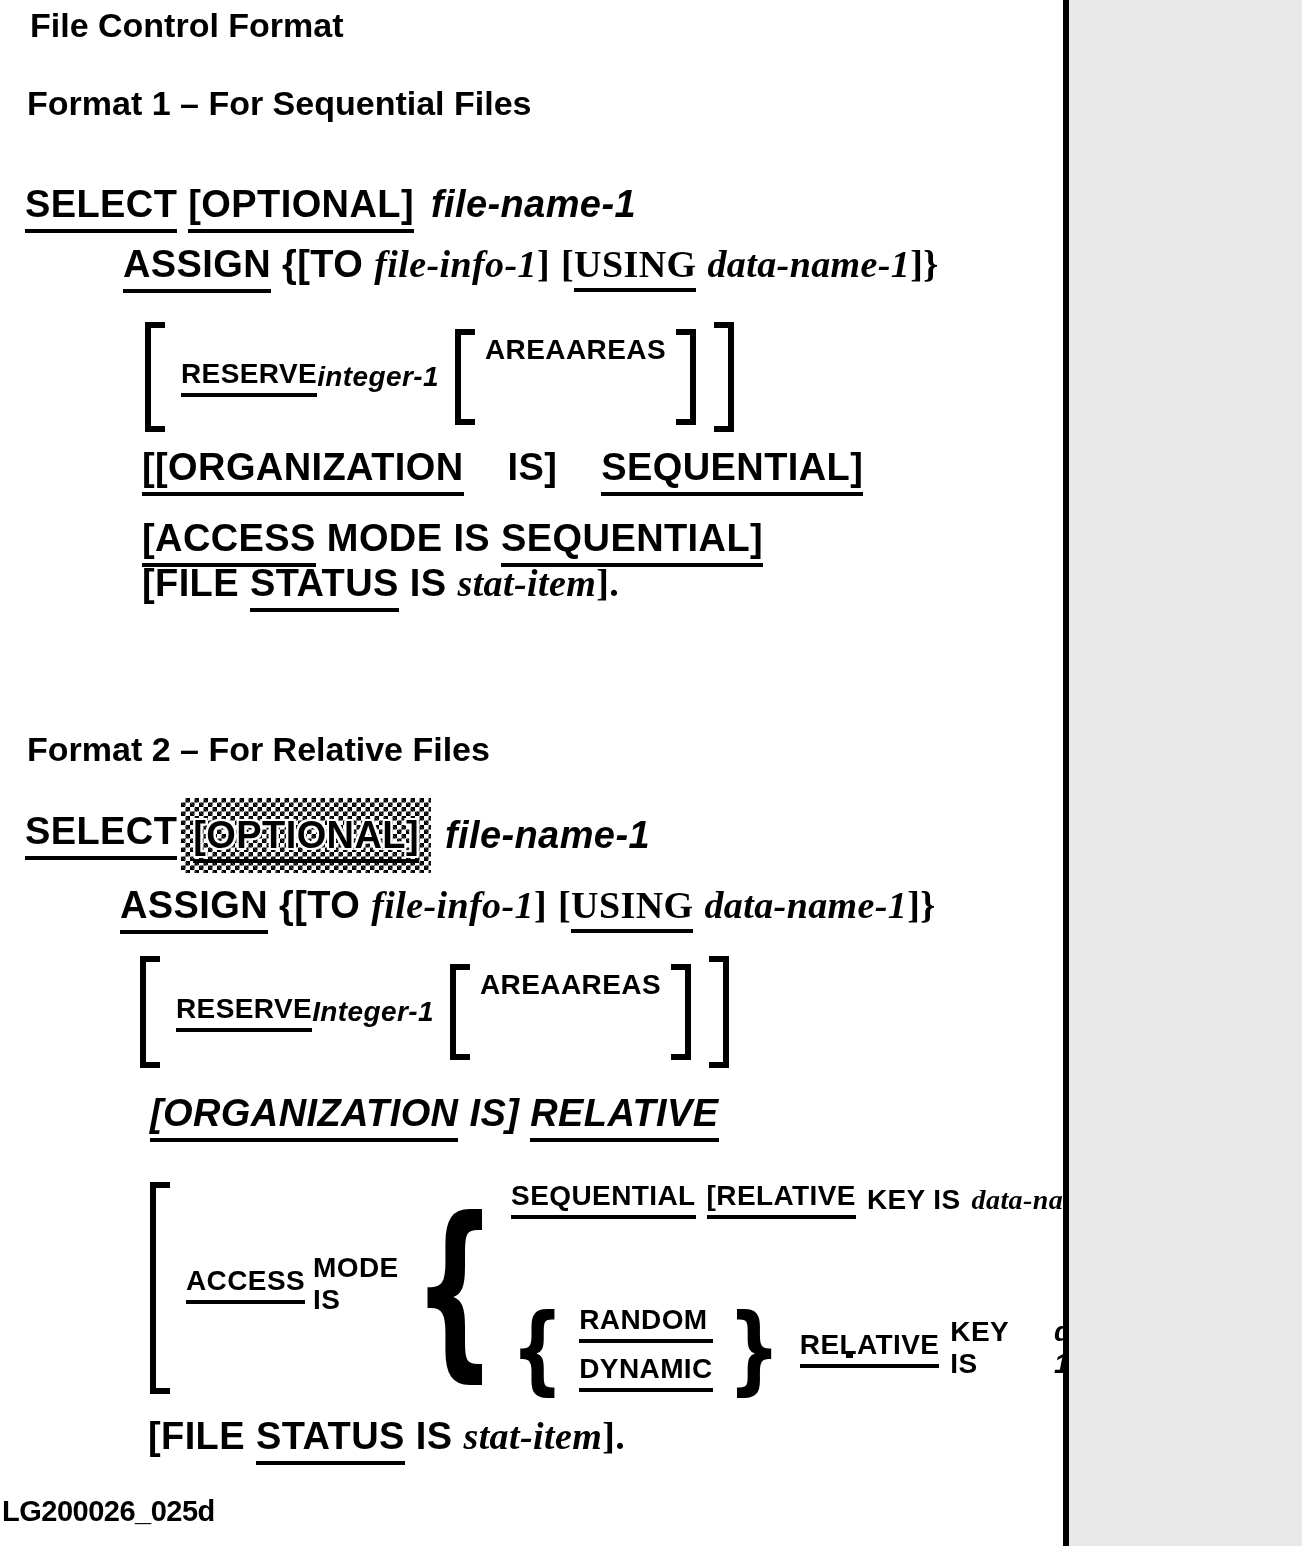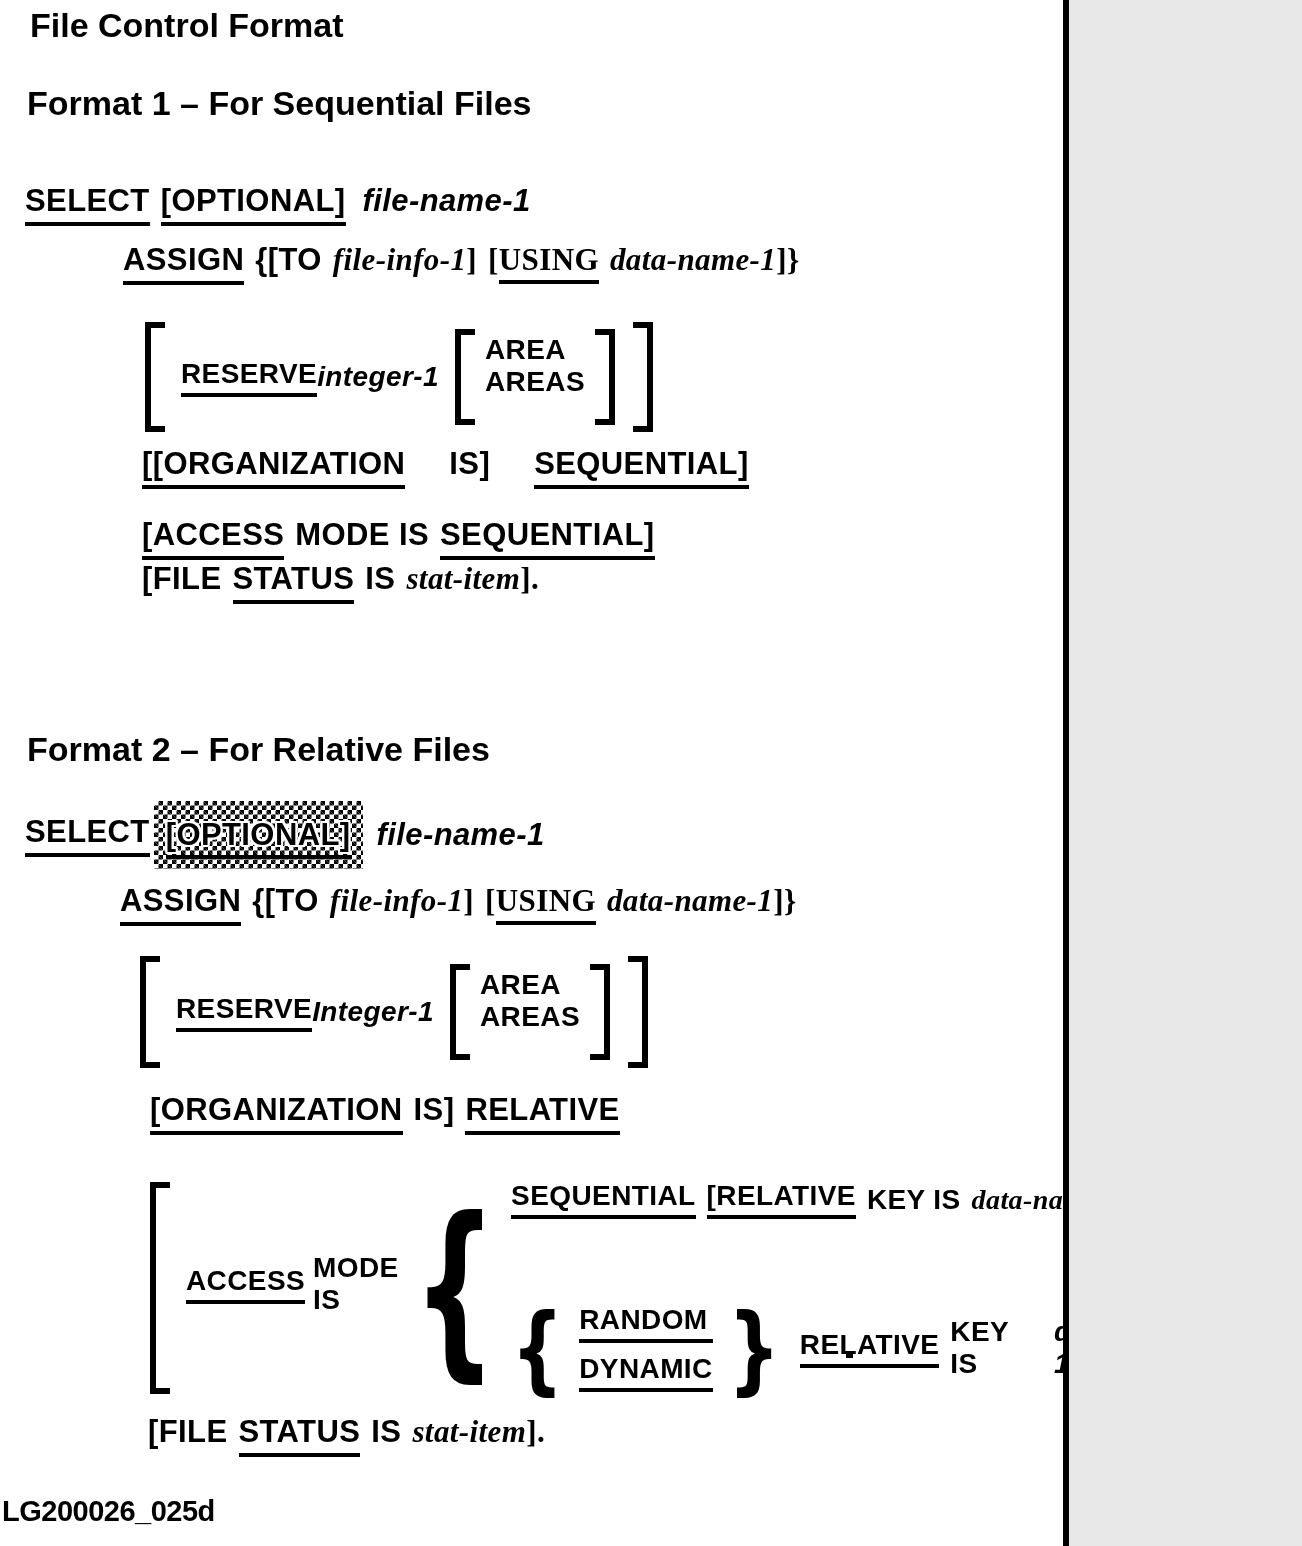--- a/index.html
+++ b/index.html
@@ -4,32 +4,32 @@
 <style>
   html,body{margin:0;padding:0;background:#e8e8e8;}
   #stage{
     position:relative;width:1069px;height:1546px;background:#ffffff;
     overflow:hidden;color:#000;
     font-family:"Liberation Sans",sans-serif;font-weight:700;
   }
   .edge{position:absolute;right:0;top:0;width:6px;height:100%;background:#000;}
   .h1{position:absolute;font-size:34px;letter-spacing:0;}
   .syn{position:absolute;display:flex;align-items:baseline;gap:11px;
-       font-size:31px;letter-spacing:.4px;}
+       font-size:38px;letter-spacing:.4px;}
   .u{border-bottom:4px solid #000;padding-bottom:3px;}
   .v{font-style:italic;}
   .w{display:inline-block;font-family:Liberation Serif, serif;}
   
   .grp{position:absolute;display:flex;align-items:center;font-size:28px;letter-spacing:.4px;}
   .sq{width:14px;flex:0 0 auto;align-self:stretch;}
   .sqL{border-left:6px solid #000;border-top:6px solid #000;border-bottom:6px solid #000;}
   .sqR{border-right:6px solid #000;border-top:6px solid #000;border-bottom:6px solid #000;}
   .grp-c{display:flex;align-items:center;gap:0;padding:0 18px 0 16px;}
   .ibrk{display:flex;align-items:stretch;height:96px;margin-left:16px;}
-  .stack{display:flex;flex-direction:column;justify-content:flex-start;padding:5px 10px;}
+  .stack{display:flex;flex-direction:row;justify-content:flex-start;padding:5px 10px;}
   
   .brace{line-height:1;font-weight:700;flex:0 0 auto;font-family:"DejaVu Sans",sans-serif;}
   .brace-xl{font-size:118px;transform:scaleY(1.62);}
   .brace-md{font-size:74px;transform:scaleY(1.3);}
   
   .acc-label{display:flex;gap:8px;margin:0 14px 8px 16px;align-items:center;}
   .acol{display:flex;flex-direction:column;justify-content:space-between;height:100%;
         padding:6px 0 10px 14px;min-width:710px;}
   .row{display:flex;align-items:center;gap:11px;}
   .row2{align-items:center;}
@@ -136,21 +136,21 @@
         <span class="stack">
           <span>AREA</span>
           <span>AREAS</span>
         </span>
         <span class="sq sqR"></span>
       </span>
     </span>
     <span class="sq sqR"></span>
   </div>
 
-  <div class="syn" style="left:150px;top:1092px;">
+  <div class="syn" style="left:150px;top:1092px;font-style:italic;">
     <span class="u">[ORGANIZATION</span>
     <span>IS]</span>
     <span class="u">RELATIVE</span>
   </div>
 
   <div class="grp" style="left:150px;top:1182px;height:212px;">
     <span class="sq sqL"></span>
     <span class="acc-label">
       <span class="u">ACCESS</span>
       <span>MODE IS</span>

